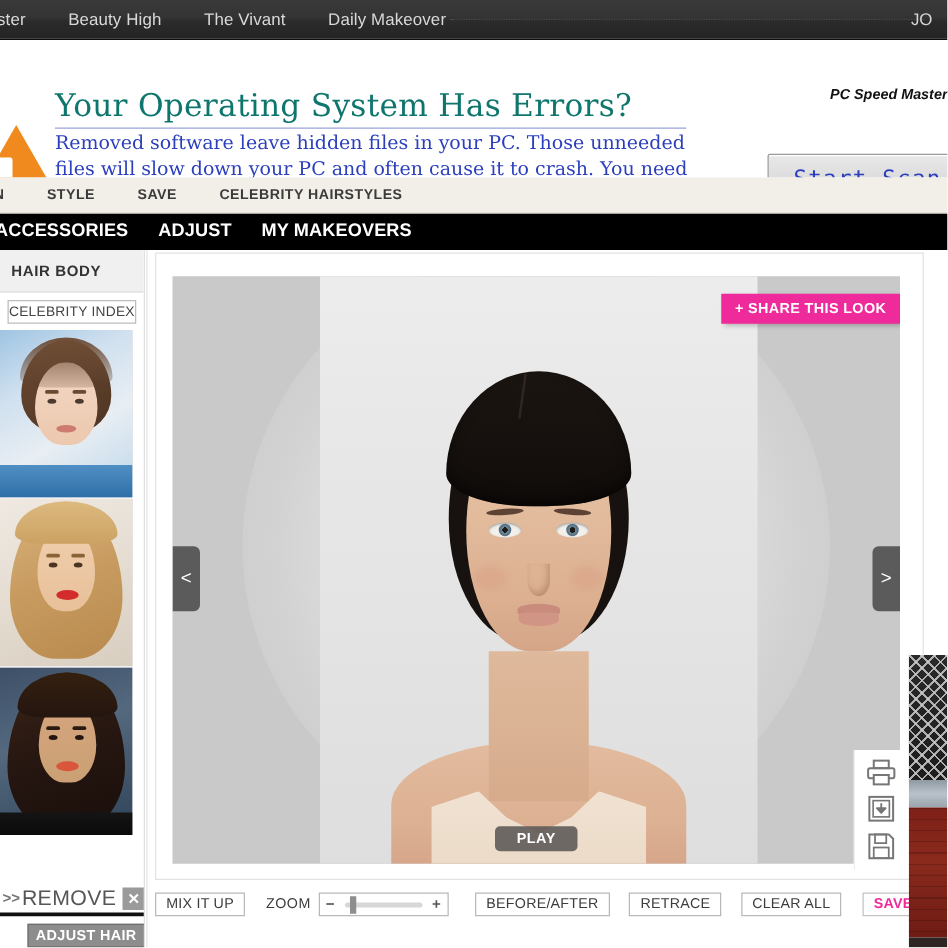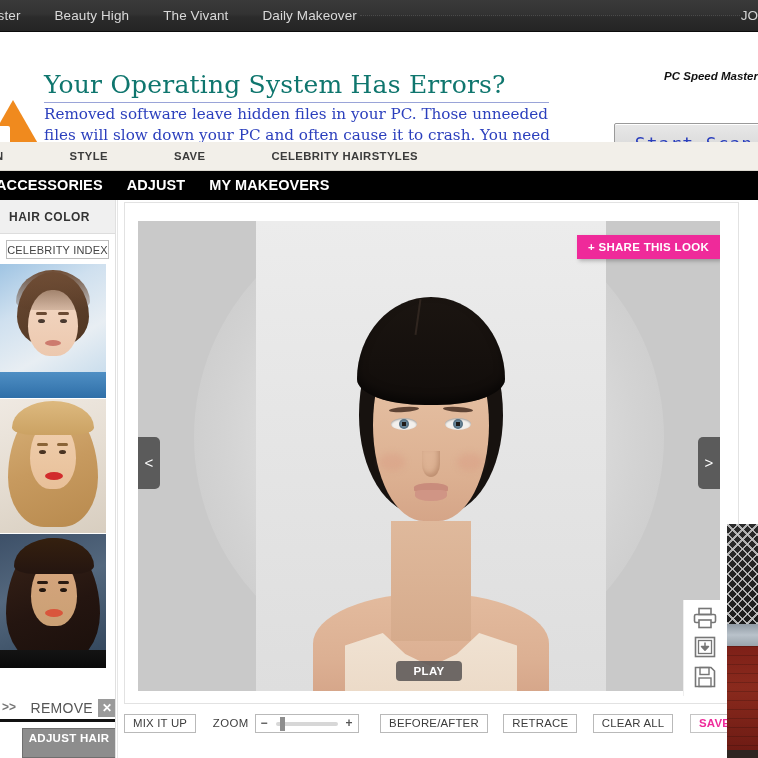--- a/index.html
+++ b/index.html
@@ -44,21 +44,21 @@
     letter-spacing: 0.1px;
   }
   .partner-link.first { padding-left: 0; margin-left: -10px;}
   .partner-right {
     position: absolute;
     right: 0; top: 0;
     height: 31px;
     line-height: 31px;
     color: #d5d5d5;
     font-size: 13.5px;
-    padding-right: 0;
+    padding-right: 12px;
   }
   .partner-dots {
     position: absolute;
     left: 360px;
     top: 15px;
     width: 380px;
     height: 1px;
     border-top: 1px dotted #4a4a4a;
   }
 
@@ -151,21 +151,20 @@
   
   .site-nav {
     position: absolute;
     left: 0; top: 142px;
     width: 758px; height: 29px;
     background: #f2efe9;
     border-bottom: 1px solid #dcd8d0;
     box-sizing: border-box;
     display: flex;
     align-items: center;
-    gap: 32px;
   }
   .site-nav-item {
     color: #3b3b3b;
     font-size: 11.3px;
     font-weight: bold;
     letter-spacing: 0.4px;
     padding: 0 17px;
     line-height: 28px;
     white-space: nowrap;
     cursor: pointer;
@@ -276,39 +275,39 @@
     position: absolute;
     left: 2px;
     top: 3px;
     color: #777777;
     font-size: 12px;
     font-weight: bold;
     cursor: pointer;
   }
   .remove-label {
     color: #555555;
-    font-size: 14px;
+    font-size: 17px;
     letter-spacing: 0.3px;
     margin-right: 5px;
   }
   .remove-x {
     width: 18px; height: 18px;
     background: #9a9a9a;
     color: #ffffff;
     font-size: 12px;
     font-weight: bold;
     text-align: center;
     line-height: 18px;
     cursor: pointer;
   }
   .adjust-hair-btn {
     margin-top: 6px;
     margin-left: 22px;
     width: 94px;
-    height: 30px;
+    height: 19px;
     background: #8d8d8d;
     border: 1px solid #6f6f6f;
     box-sizing: border-box;
     color: #ffffff;
     font-size: 11.5px;
     font-weight: bold;
     letter-spacing: 0.3px;
     text-align: center;
     line-height: 19px;
     cursor: pointer;
@@ -657,21 +656,21 @@
     <div class="site-nav-item">CELEBRITY HAIRSTYLES</div>
   </div>
 
   <div class="tool-nav">
     <div class="tool-nav-item first">ACCESSORIES</div>
     <div class="tool-nav-item">ADJUST</div>
     <div class="tool-nav-item">MY MAKEOVERS</div>
   </div>
 
   <div class="sidebar">
-    <div class="sidebar-header">HAIR COLOR</div>
+    <div class="sidebar-header">HAIR BODY</div>
     <div class="celeb-index-btn">CELEBRITY INDEX</div>
 
     <div class="thumb-list">
 
       <div class="thumb">
         <div class="ph ph-bg1"></div>
         <div class="hair" style="left:17px;top:8px;width:72px;height:74px;background:linear-gradient(150deg,#6b4a33,#4e3522);"></div>
         <div class="face" style="left:28px;top:26px;width:50px;height:66px;background:linear-gradient(to bottom,#f3d8c4,#ecc8ae);"></div>
         <div class="hair" style="left:16px;top:6px;width:74px;height:40px;background:linear-gradient(to bottom,#6f4d35,#58392530);border-radius:50% 50% 30% 30% / 80% 80% 20% 20%;"></div>
         <div class="brow" style="left:36px;top:48px;background:#6a4a33;"></div>

